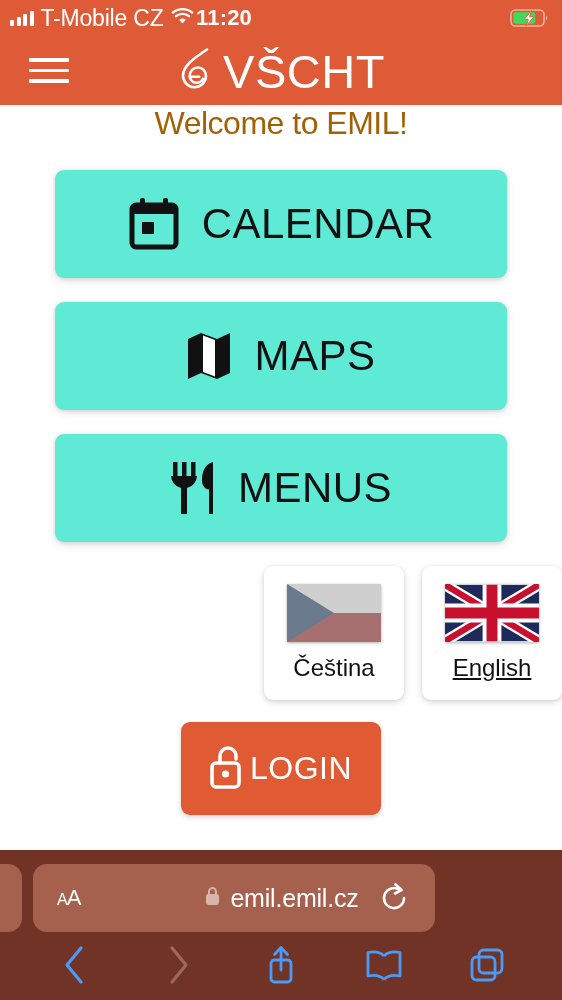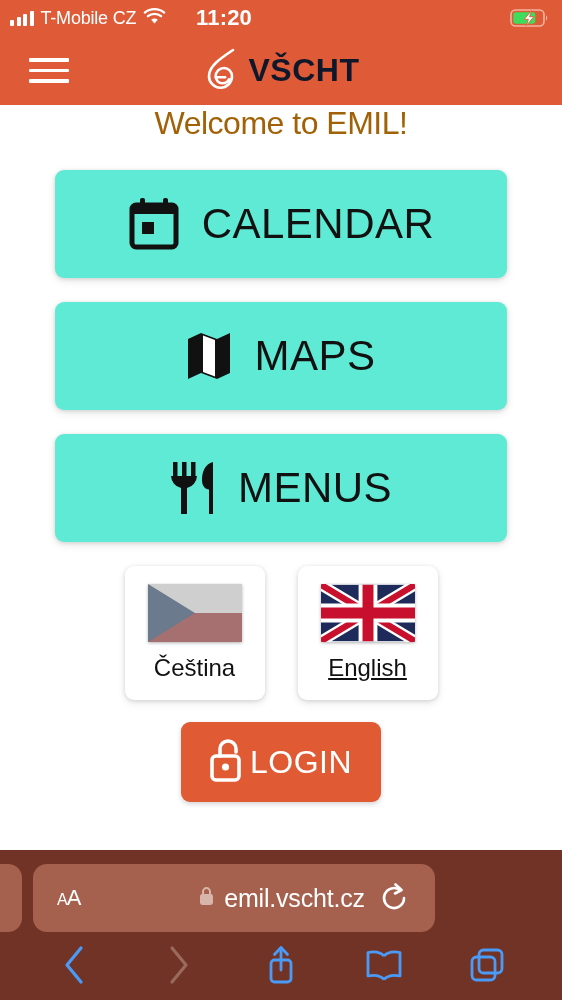--- a/index.html
+++ b/index.html
@@ -18,72 +18,72 @@
     display:flex; align-items:center;
   }
   .sb-left { position:absolute; left:10px; display:flex; align-items:center; gap:7px; }
   .sb-center { position:absolute; left:0; width:448px; text-align:center;
                font-size:22px; font-weight:bold; letter-spacing:.2px; }
   .sb-right { position:absolute; right:12px; display:flex; align-items:center; }
   .signal { display:flex; align-items:flex-end; gap:2.5px; height:16px; }
   .signal i { display:block; width:4px; background:#fff; border-radius:1px; }
   .signal i:nth-child(1){height:6px;} .signal i:nth-child(2){height:9px;}
   .signal i:nth-child(3){height:12px;} .signal i:nth-child(4){height:15px;}
-  .carrier { font-size:18px; letter-spacing:-.2px; }
+  .carrier { font-size:23px; letter-spacing:-.2px; }
 
   
   .appbar {
     position:absolute; top:36px; left:0; width:562px; height:69px;
     background:#DF5B37;
   }
   .hamburger {
     position:absolute; left:29px; top:50%; transform:translateY(-50%);
     width:40px; height:30px; display:flex; flex-direction:column;
     justify-content:center; gap:7px; cursor:pointer;
   }
   .hamburger span { display:block; height:3.5px; background:#fff; border-radius:1px; }
   .brand {
     position:absolute; left:0; width:562px; top:50%; transform:translateY(-50%);
     display:flex; align-items:center; justify-content:center; gap:4px;
   }
-  .brand-text { color:#0f172a; font-size:32px; letter-spacing:.5px; font-weight:700; }
+  .brand-text { color:#ffffff; font-size:47px; letter-spacing:.5px; font-weight:400; }
 
   
   .content { position:absolute; top:105px; left:0; width:562px; height:745px; background:#fff; }
   .welcome {
     text-align:center; font-size:32px; color:#a16207; font-weight:400;
     letter-spacing:-.5px;
   }
   .cards { margin-top:28px; }
   .card {
     margin:0 auto 24px auto; width:452px; height:108px;
     background:#5eead4; border-radius:9px;
     box-shadow:0 1px 4px rgba(0,0,0,.13), 0 3px 10px rgba(0,0,0,.09);
     display:flex; align-items:center; justify-content:center; gap:22px;
     cursor:pointer;
   }
   .card-label { font-size:42px; color:#111; letter-spacing:.5px; font-weight:400; }
   .card-icon { display:flex; align-items:center; justify-content:center; }
 
   
-  .langs { display:flex; justify-content:center; gap:33px; margin-top:2px; }
+  .langs { display:flex; justify-content:flex-end; gap:18px; margin-top:2px; }
   .lang {
     width:140px; height:134px; background:#fff; border-radius:9px;
     box-shadow:0 1px 4px rgba(0,0,0,.13), 0 3px 10px rgba(0,0,0,.09);
     display:flex; flex-direction:column; align-items:center; justify-content:center;
     gap:12px; cursor:pointer;
   }
   .flag { width:94px; height:58px; box-shadow:0 1px 3px rgba(0,0,0,.3); position:relative; overflow:hidden; }
   .lang-label { font-size:24px; color:#111; }
   .lang-label.active { text-decoration:underline; }
 
   
   .login-wrap { display:flex; justify-content:center; margin-top:22px; }
   .login-btn {
-    width:200px; height:80px; background:#E05A33; border-radius:9px;
+    width:200px; height:93px; background:#E05A33; border-radius:9px;
     display:flex; align-items:center; justify-content:center; 
     cursor:pointer; box-shadow:0 2px 5px rgba(0,0,0,.18);
   }
   .login-label { color:#fff; font-size:32px; letter-spacing:.5px; }
 
   
   .safari {
     position:absolute; bottom:0; left:0; width:562px; height:150px;
     background:#713325;
   }
@@ -248,21 +248,21 @@
       <span class="aa">
         <small>A</small><span>A</span>
       </span>
       <span class="url-center">
         <span>
           <svg width="17" height="21" viewBox="0 0 17 21">
             <rect x="2" y="8" width="13" height="11" rx="2.4" fill="#D8B5AB"></rect>
             <path d="M5 8 V5.6 a3.5 3.5 0 0 1 7 0 V8" fill="none" stroke="#D8B5AB" stroke-width="2"></path>
           </svg>
         </span>
-        <span class="url-text">emil.vscht.cz</span>
+        <span class="url-text">emil.emil.cz</span>
       </span>
       <span class="reload">
         <svg width="28" height="30" viewBox="0 0 28 30">
           <path d="M23 15 a10 10 0 1 1 -4.2 -8.1" fill="none" stroke="#fff" stroke-width="2.6" stroke-linecap="round"></path>
           <path d="M14.5 1.5 L20.5 7 L14 10.5" fill="none" stroke="#fff" stroke-width="2.6" stroke-linecap="round" stroke-linejoin="round"></path>
         </svg>
       </span>
     </div>
 
     <div class="toolbar">

